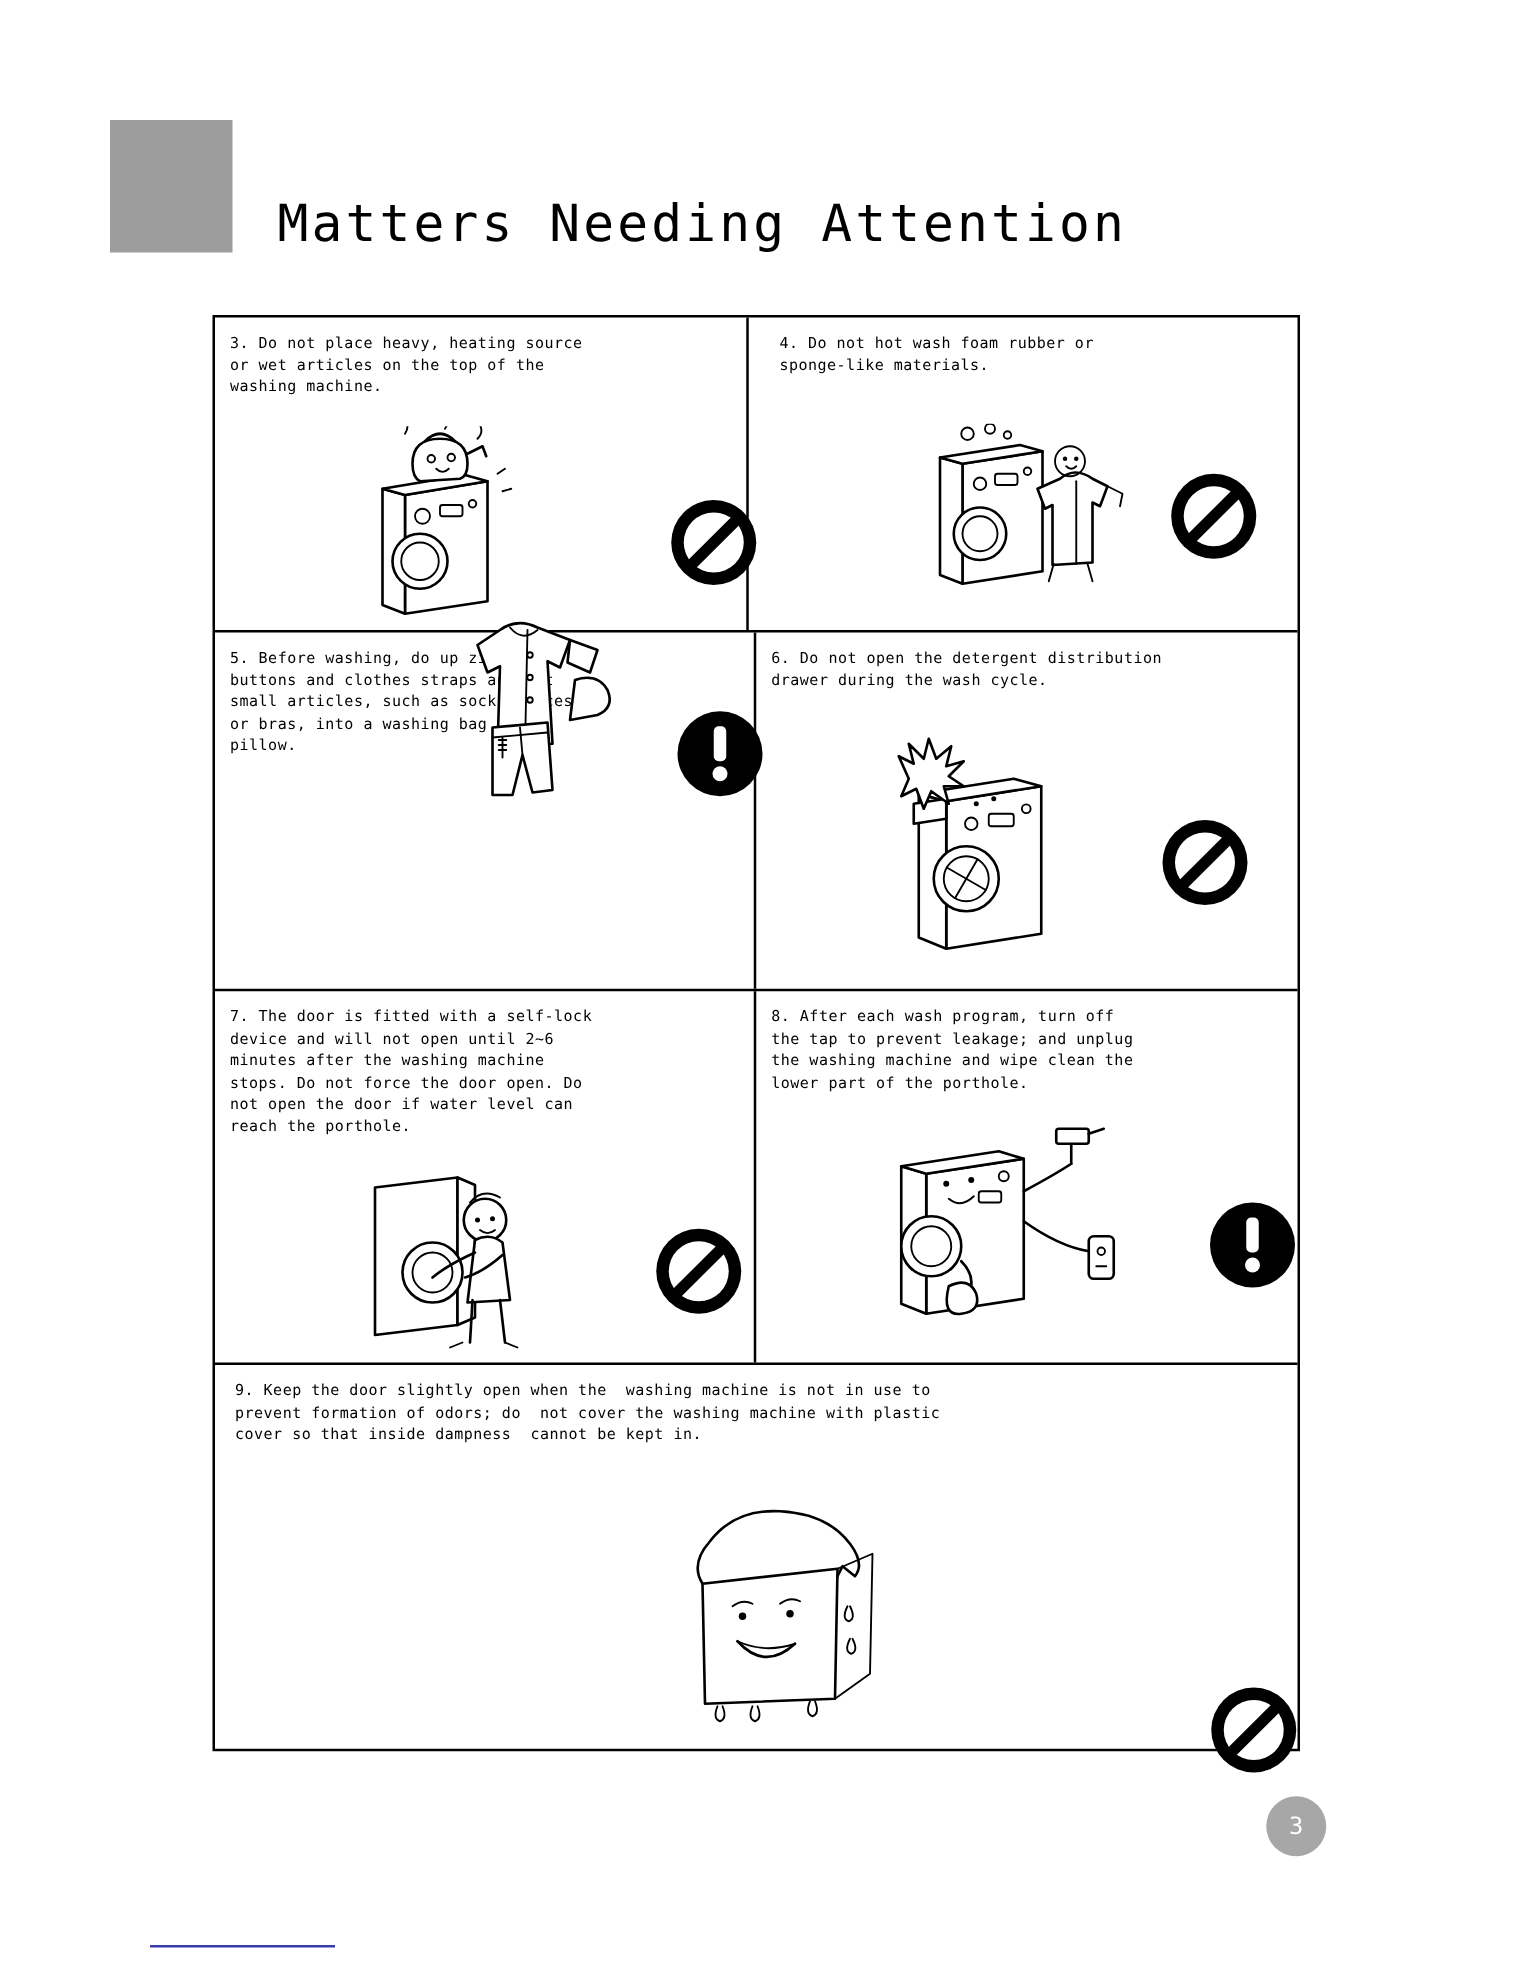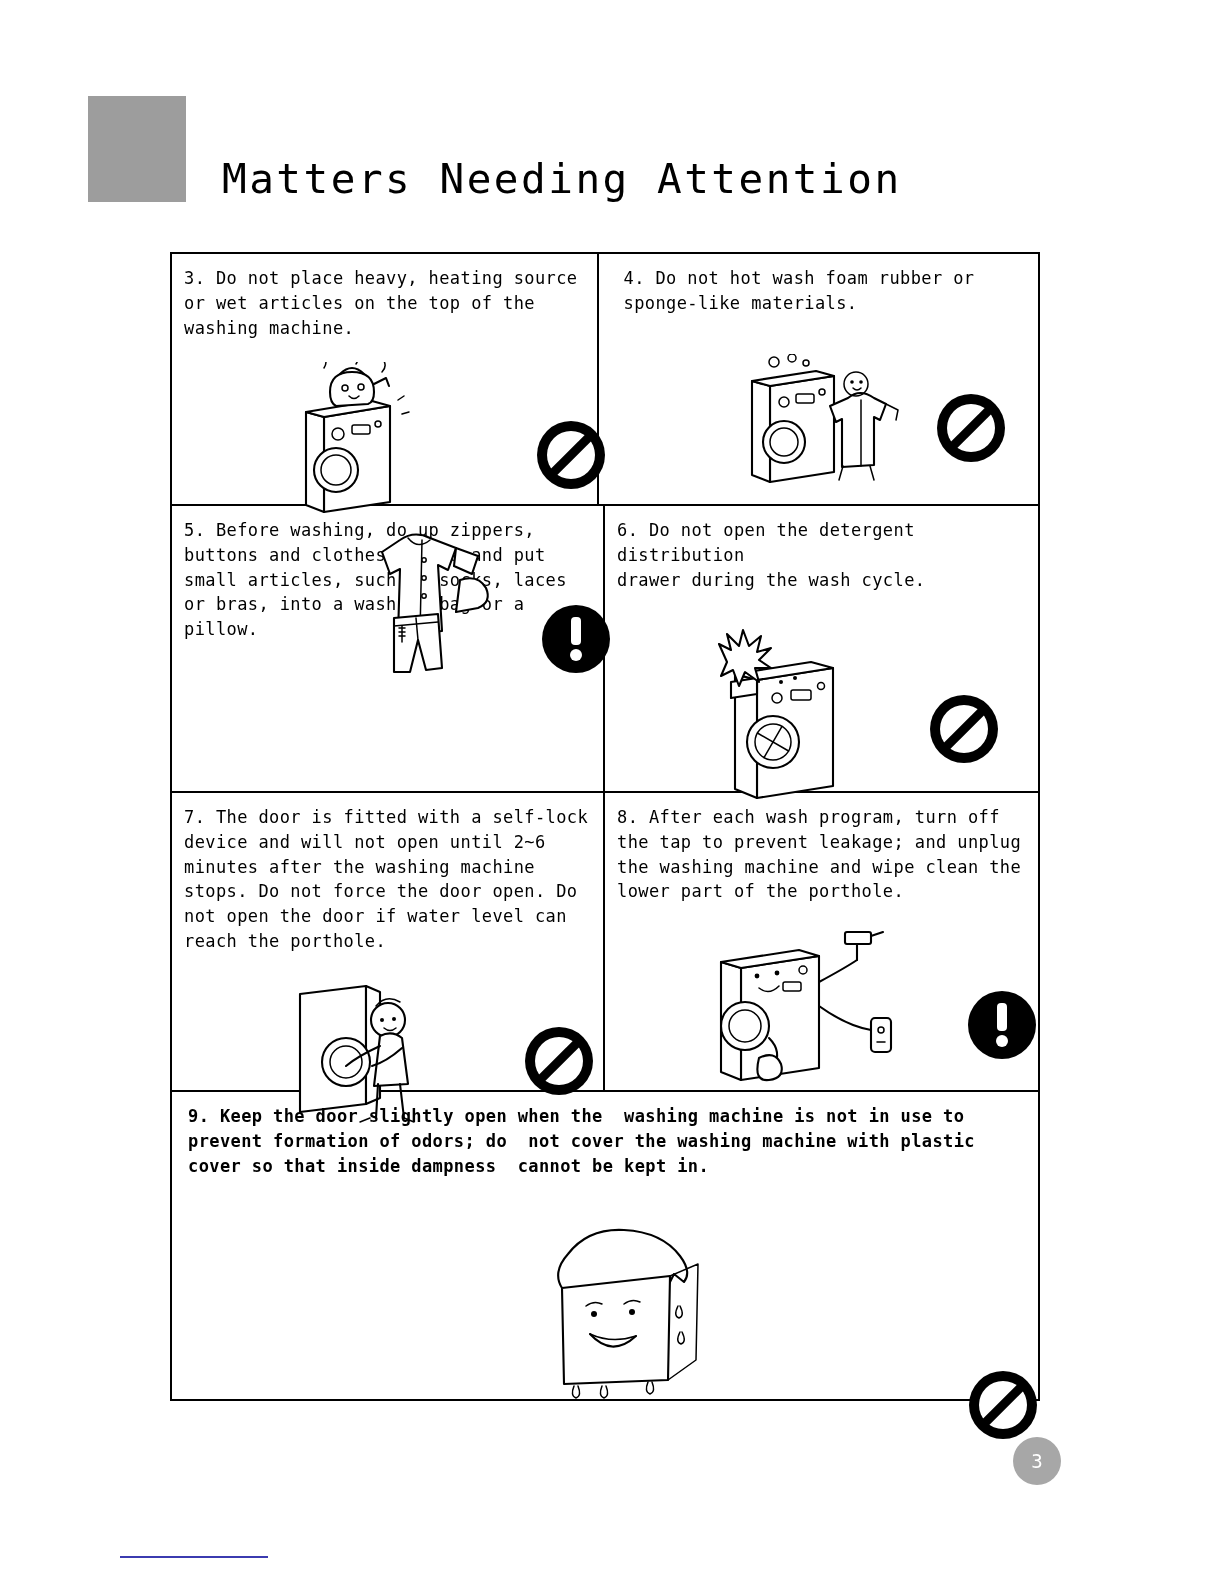--- a/index.html
+++ b/index.html
@@ -69,21 +69,21 @@
     border-right: 2px solid #000;
   }
   .cell.right {
     width: 50%;
   }
   .cell.full {
     width: 100%;
   }
 
   .note-text {
-    font-size: 17px;
+    font-size: 12px;
     line-height: 1.46;
     letter-spacing: 0.4px;
     white-space: pre-wrap;
     font-family: "DejaVu Sans Mono", "Liberation Mono", monospace;
   }
   .note-subtext {
     font-size: 12.5px;
     line-height: 2.0;
     letter-spacing: 0.2px;
     white-space: pre-wrap;
@@ -393,21 +393,21 @@
             <circle cx="37" cy="37" r="34" fill="#000"></circle>
             <rect x="32" y="15" width="10" height="28" rx="4" fill="#fff"></rect>
             <circle cx="37" cy="53" r="6" fill="#fff"></circle>
           </svg>
         </div>
       </div>
     </div>
   </div>
 
   <div class="row">
-    <div class="cell full" style="height:307px; padding-left:16px;font-weight:bold;">
+    <div class="cell full" style="height:307px; padding-left:16px;">
       <div class="note-text">9. Keep the door slightly open when the  washing machine is not in use to
 prevent formation of odors; do  not cover the washing machine with plastic
 cover so that inside dampness  cannot be kept in.</div>
       <div class="art-area">
 
         <div class="art-wrap" style="left:340px; top:32px;">
           <svg width="200" height="200" viewBox="0 0 200 200">
 
             <path class="fillw" d="M40 44 q20 -26 56 -24 q38 2 56 26 q12 16 4 26 l-10 -8 l-6 12 l-10 -8 l-6 10 l-8 -8 l-4 12 L34 78 q-10 -16 6 -34 Z"></path>
             <path class="fillw" d="M34 78 L36 174 L140 170 L142 66 Z"></path>

